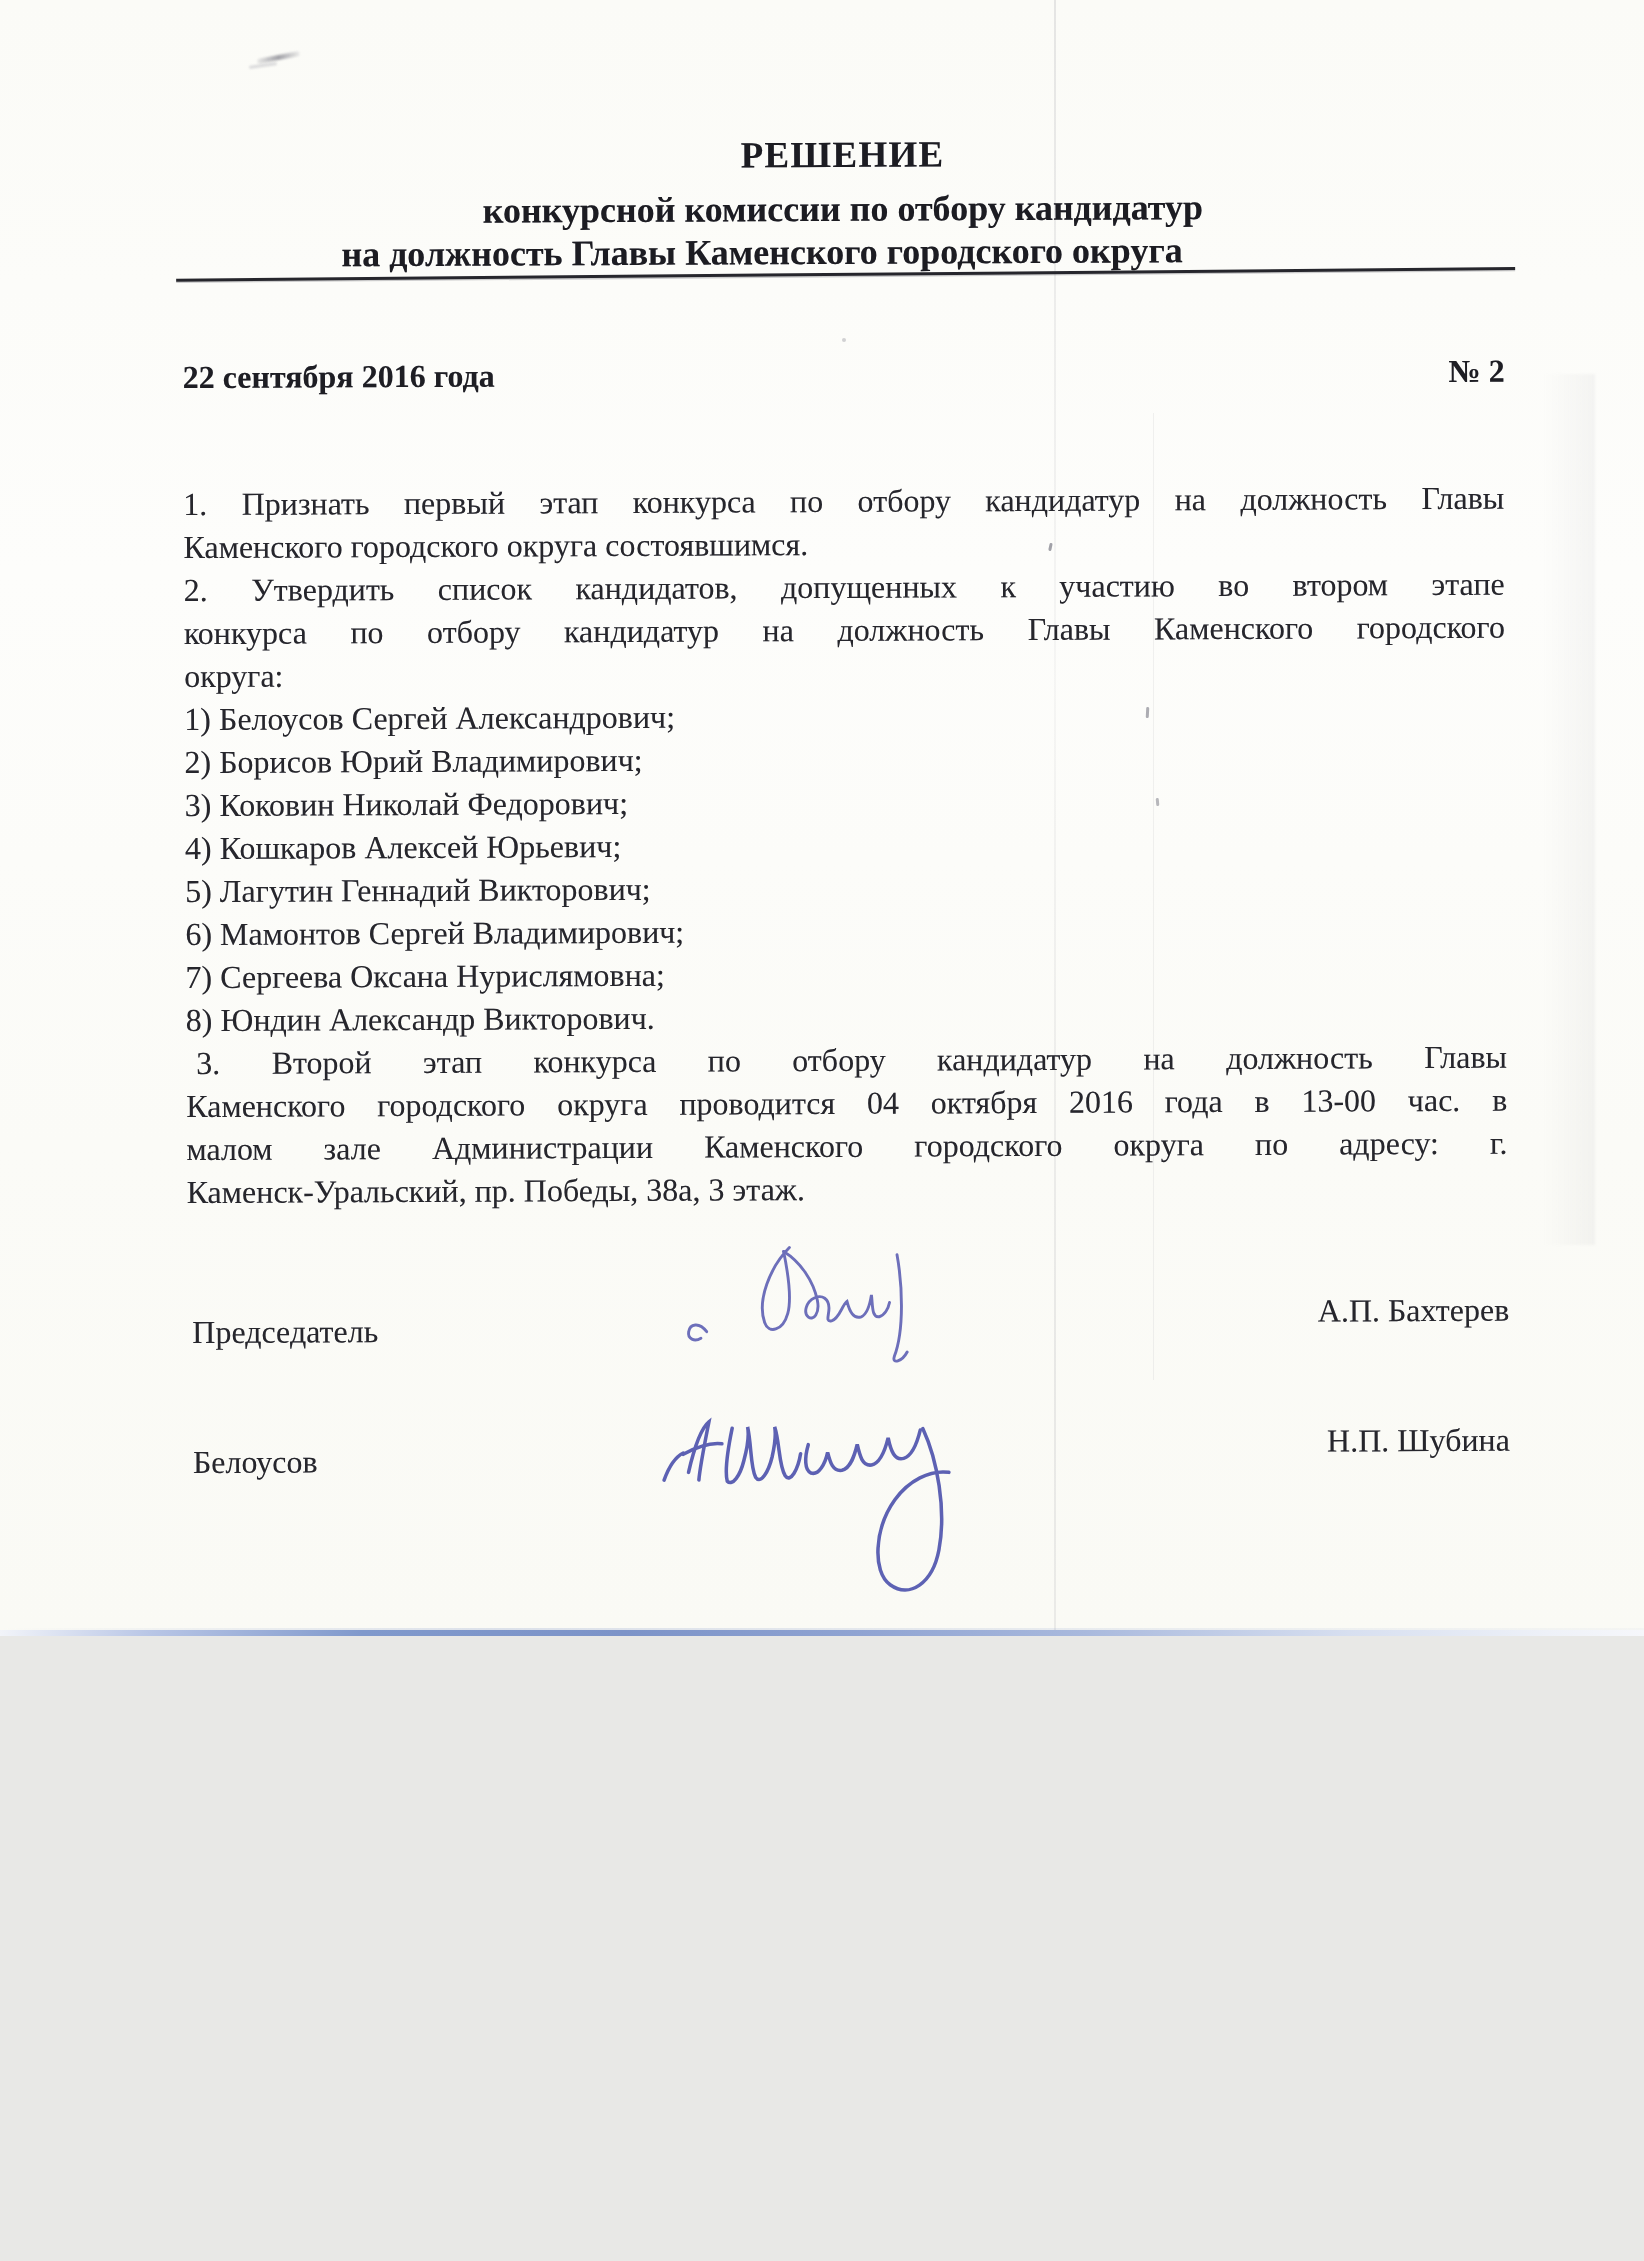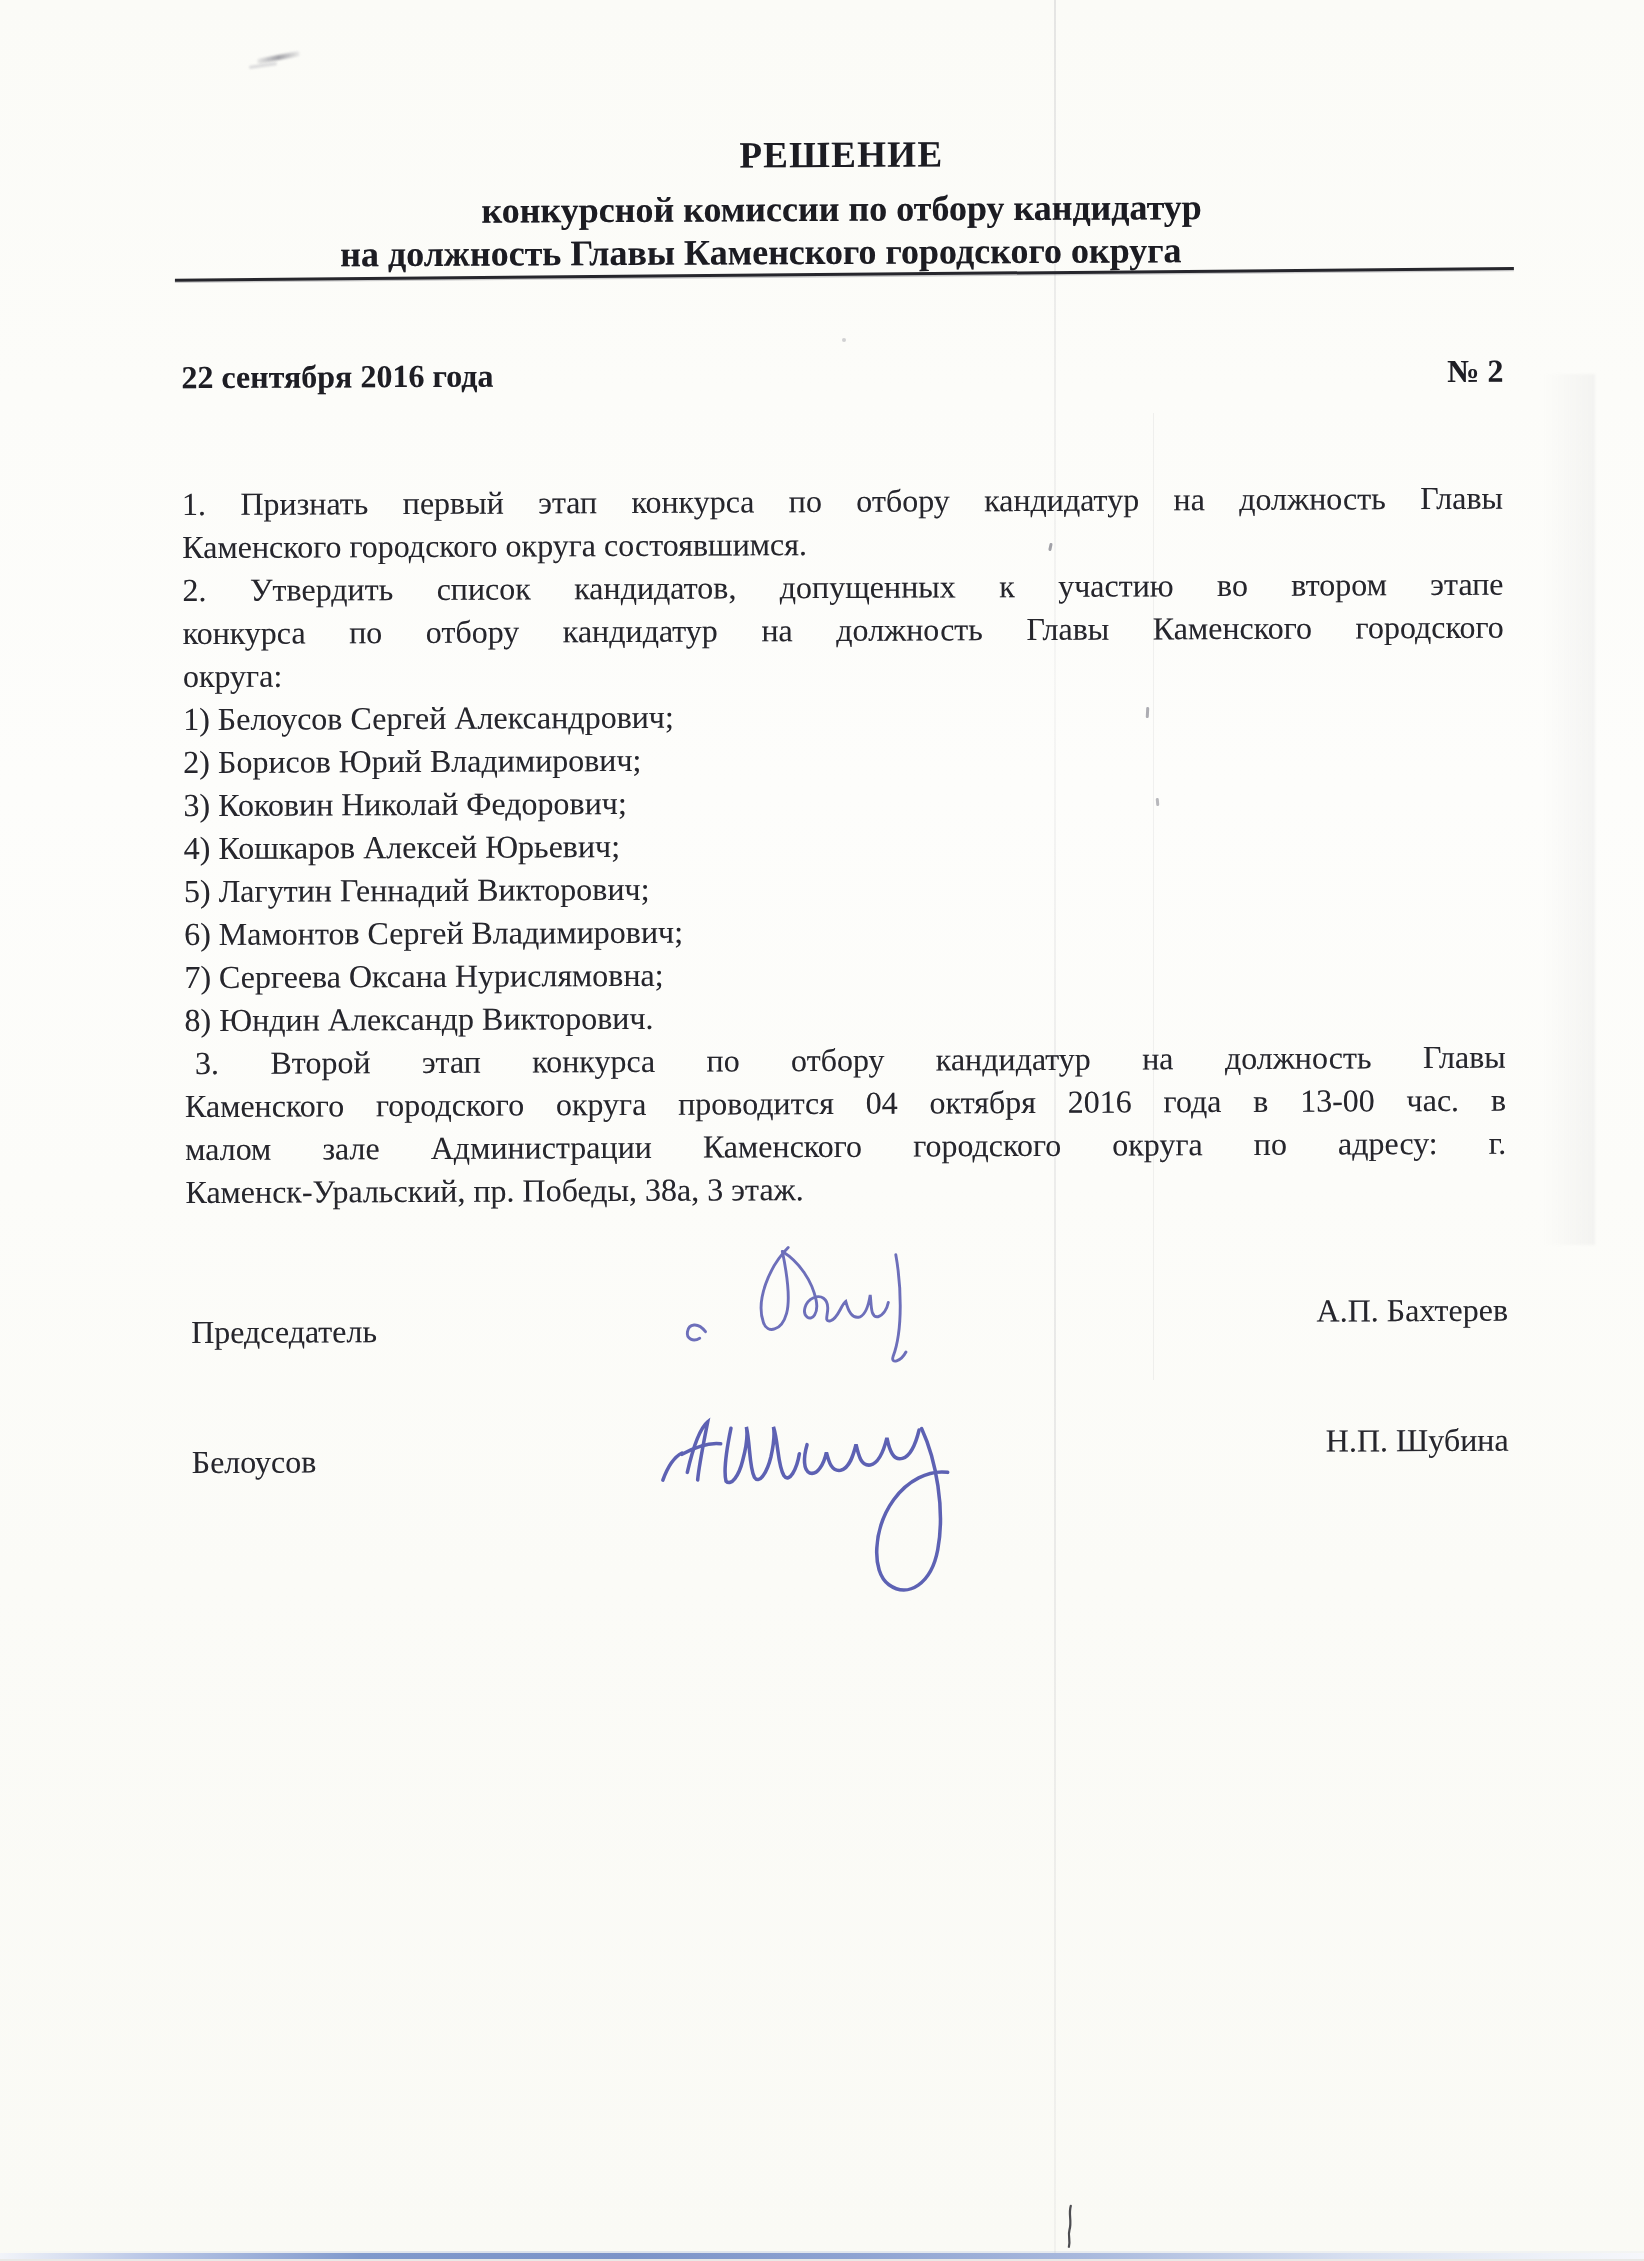--- a/index.html
+++ b/index.html
@@ -1,18 +1,18 @@
 <!DOCTYPE html>
 <html style="font-size:10.3px"><head>
 <meta charset="utf-8">
 <style>
   html,body{margin:0;padding:0;background:#e8e8e6;}
   .page{
     position:relative;
-    width:1645px;height:2259px;
+    width:1645px;height:1636px;
     background:linear-gradient(180deg,#fbfbf7 0%,#fdfdfb 35%,#fbfbf7 70%,#fafaf5 100%);
     overflow:hidden;
     font-family:"Liberation Serif","DejaVu Serif",serif;
     color:#232329;
   }
   .content{position:absolute;inset:0;transform:rotate(-0.28deg);transform-origin:50% 40%;}
 
   
   .title1{position:absolute;left:184px;top:133px;width:1322px;text-align:center;
           font-size:37px;font-weight:bold;letter-spacing:1.3px;color:#1c1c22;

